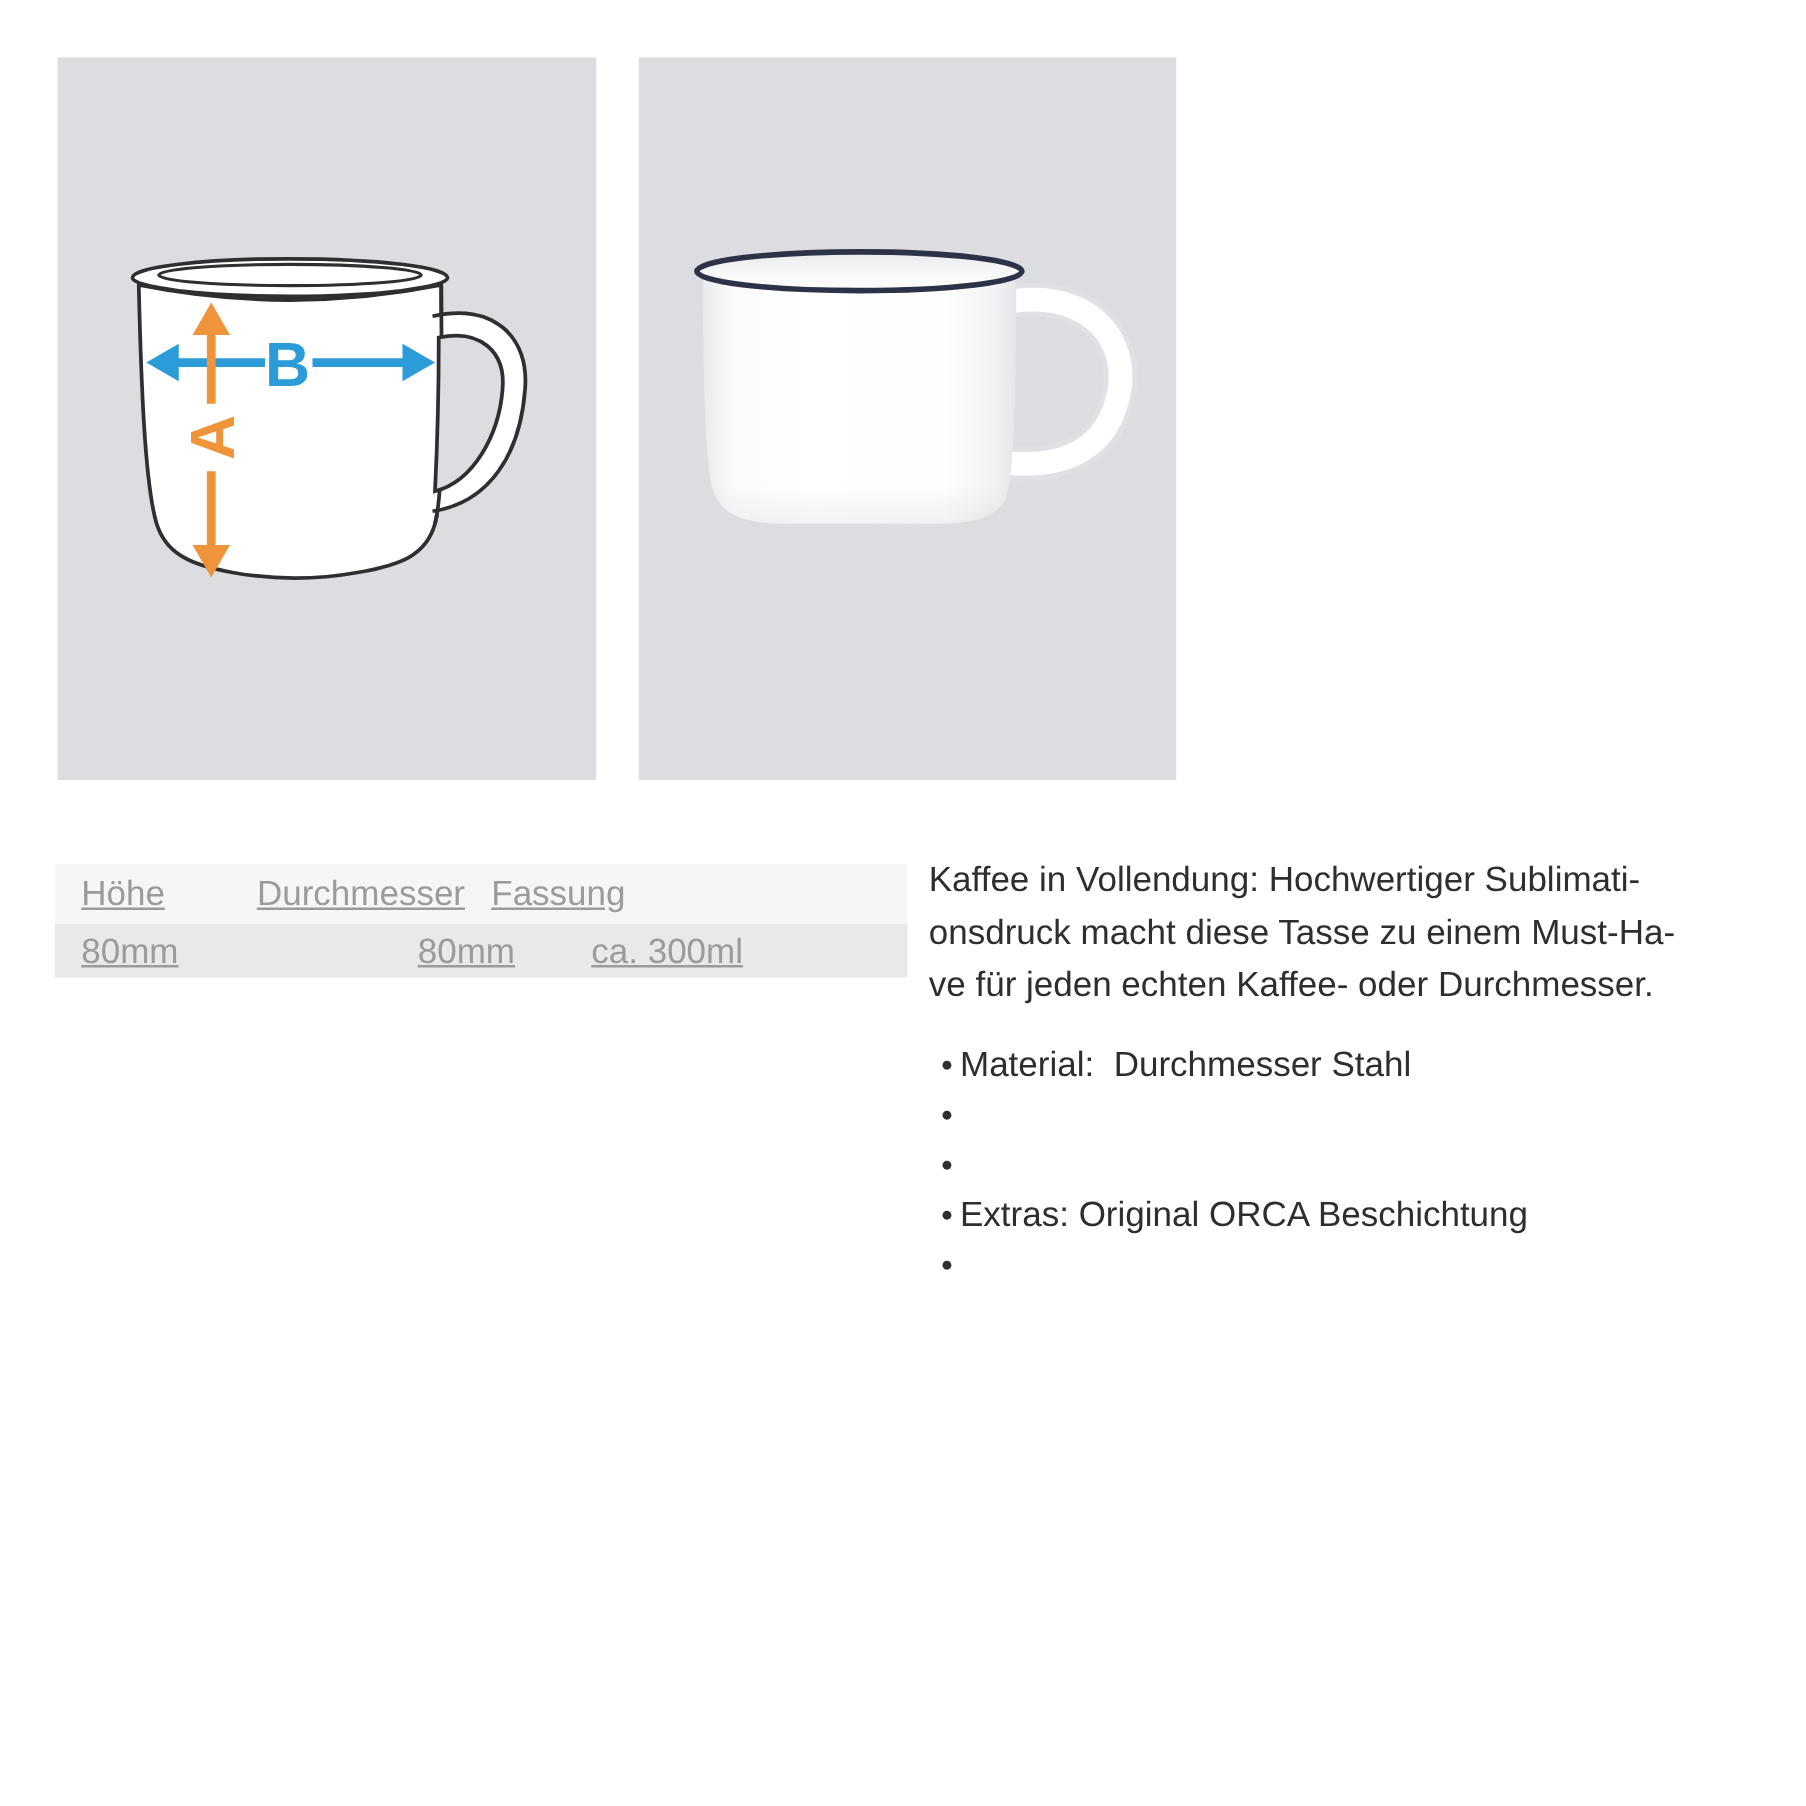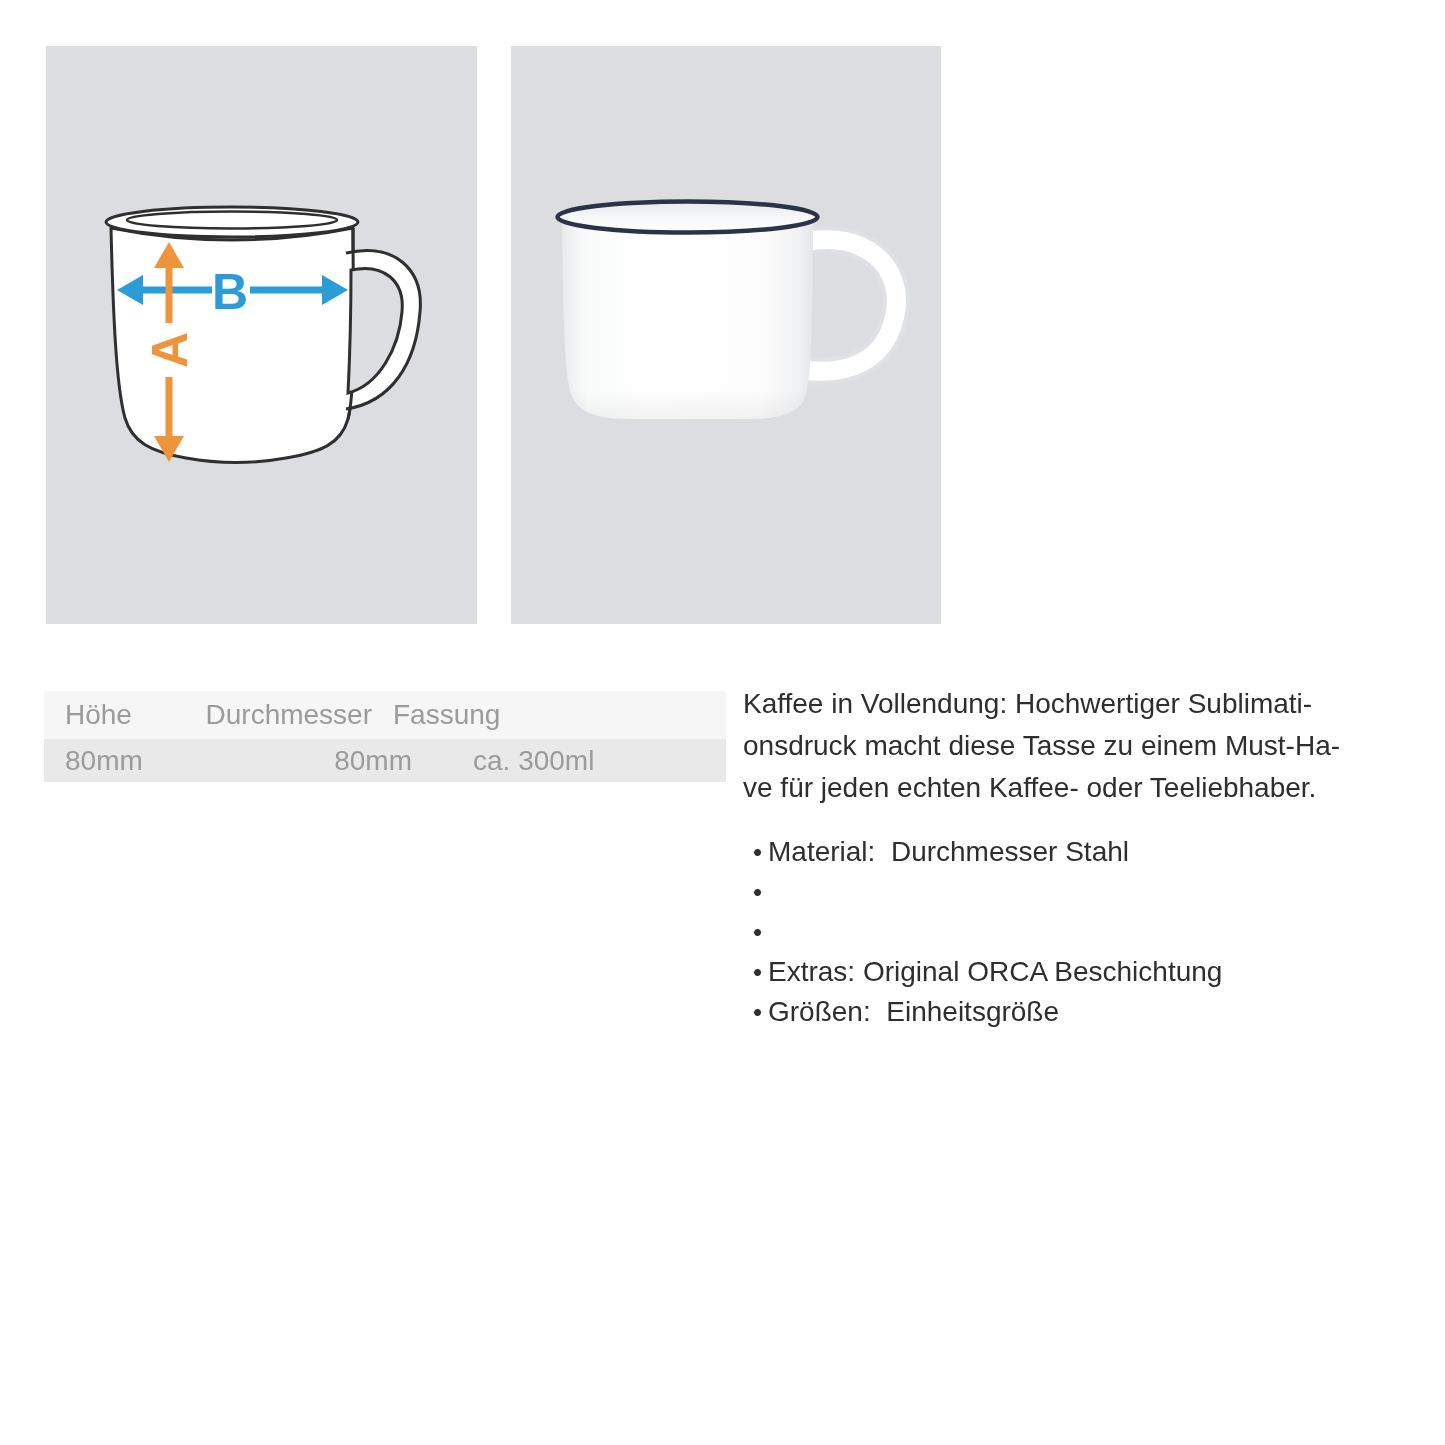--- a/index.html
+++ b/index.html
@@ -22,21 +22,21 @@
   .panel svg { display:block; width:100%; height:100%; }
 
   
   .size-table {
     position:absolute; left:44px; top:691px; width:682px;
     font-size:28px; color:#9b9b9c; font-weight:400;
   }
   .size-row { display:flex; align-items:center; }
   .size-row.header { background:#f6f6f6; height:48px; }
   .size-row.values { background:#e9e9e9; height:43px;gap:40px; }
-  .size-cell { padding-left:21px; overflow:hidden; white-space:nowrap; }
+  .size-cell { padding-left:21px; overflow:hidden; white-space:nowrap;text-decoration:underline; }
   .size-cell.c1 { width:137px; }
   .size-cell.c2 { width:191px;text-align:right; }
   .size-cell.c3 { flex:1; }
 
   
   .description {
     position:absolute; left:743px; top:683px; width:700px;
   }
   .desc-paragraph {
     font-size:28px; line-height:42px;
@@ -138,36 +138,35 @@
     <div class="size-row values">
       <div class="size-cell c1">80mm</div>
       <div class="size-cell c2">80mm</div>
       <div class="size-cell c3">ca. 300ml</div>
     </div>
   </div>
 
   <div class="description">
     <p class="desc-paragraph">Kaffee in Vollendung: Hochwertiger Sublimati-
 onsdruck macht diese Tasse zu einem Must-Ha-
-ve für jeden echten Kaffee- oder Teeliebhaber.</p>
+ve für jeden echten Kaffee- oder Durchmesser.</p>
     <ul class="desc-list">
       <li class="desc-item">
         <span class="bullet-glyph">•</span>
         <span class="desc-item-text">Material:  Durchmesser Stahl</span>
       </li>
       <li class="desc-item">
         <span class="bullet-glyph">•</span>
       </li>
       <li class="desc-item">
         <span class="bullet-glyph">•</span>
       </li>
       <li class="desc-item">
         <span class="bullet-glyph">•</span>
         <span class="desc-item-text">Extras: Original ORCA Beschichtung</span>
       </li>
       <li class="desc-item">
         <span class="bullet-glyph">•</span>
-        <span class="desc-item-text">Größen:  Einheitsgröße</span>
       </li>
     </ul>
   </div>
 
 </div>
 
 </body></html>

